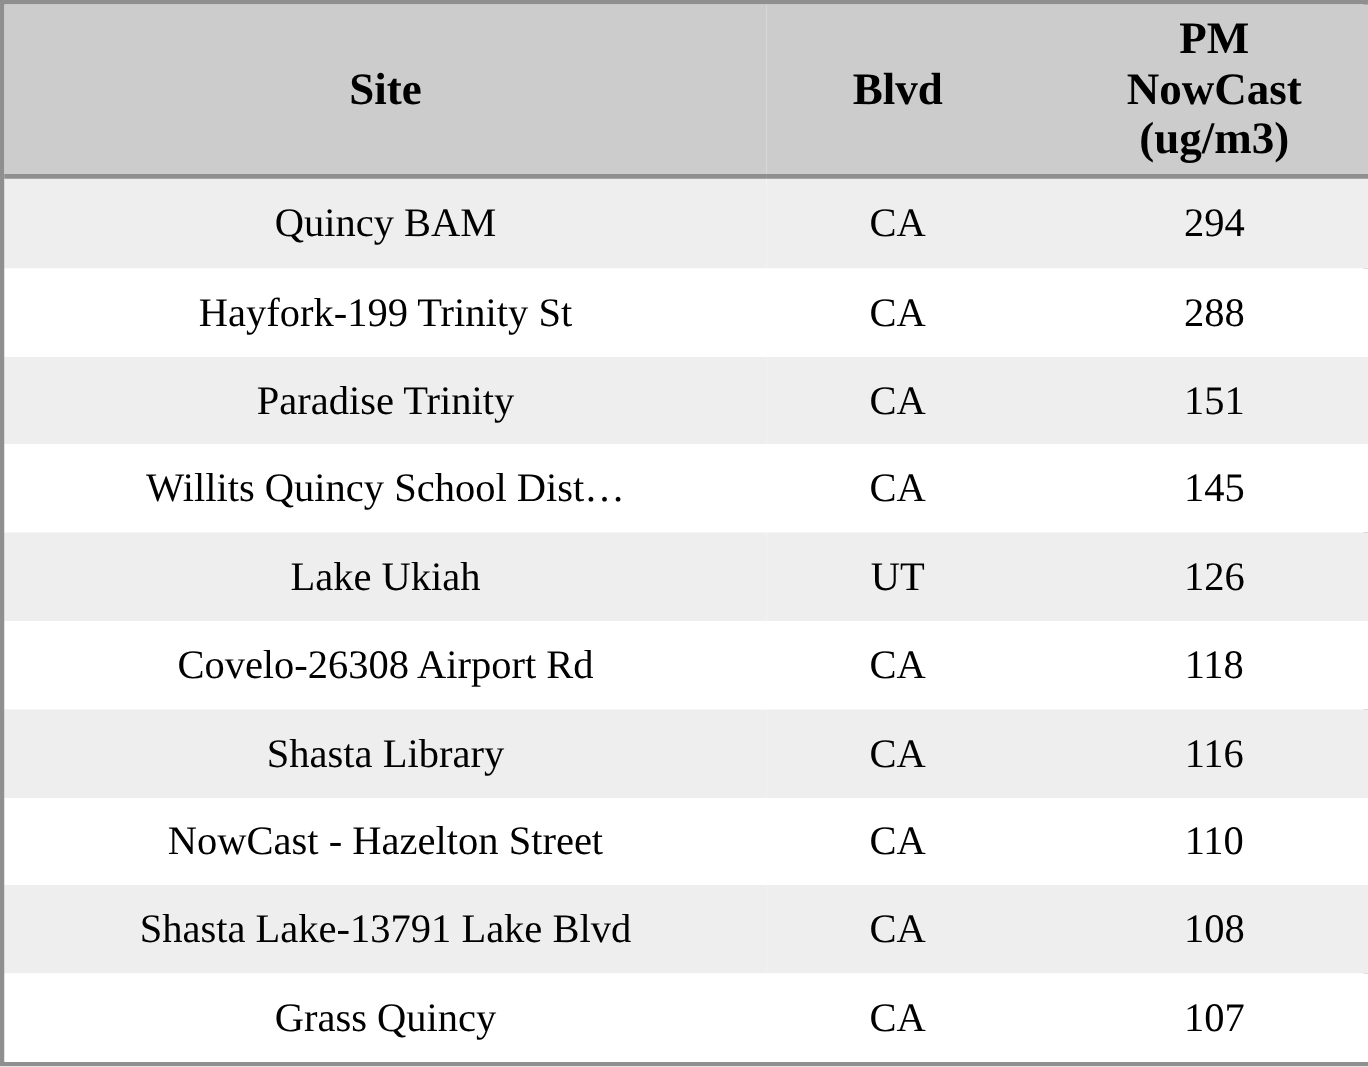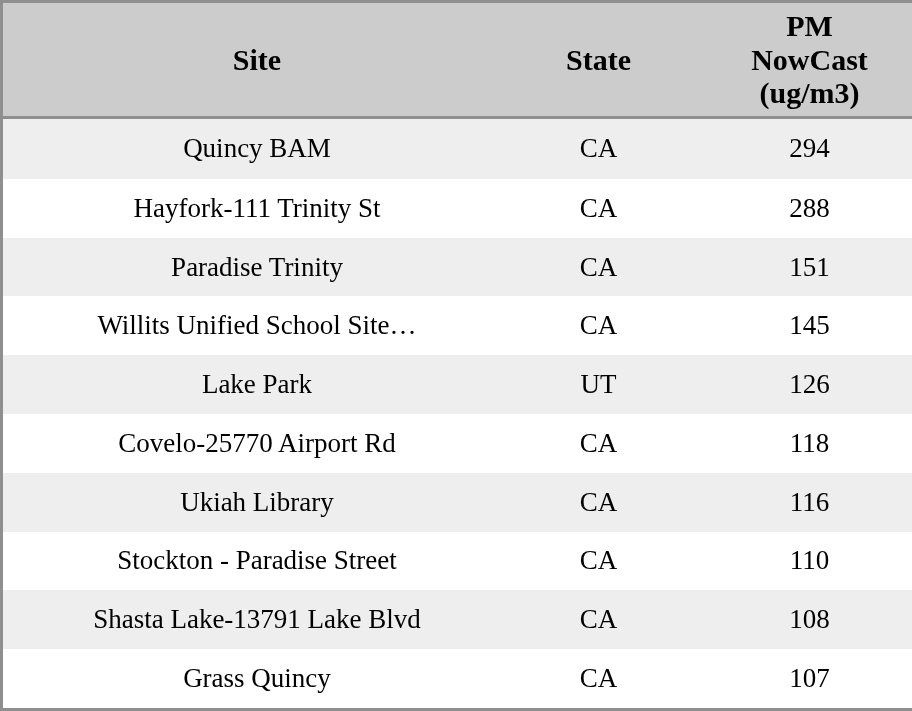--- a/index.html
+++ b/index.html
@@ -57,66 +57,66 @@
   tbody tr.row-even { background: #ffffff; }
 </style>
 </head>
 <body>
 
 <div class="table-frame">
   <table class="aqi-table">
     <thead>
       <tr class="header-row">
         <th class="col-site">Site</th>
-        <th class="col-state">State</th>
+        <th class="col-state">Blvd</th>
         <th class="col-value">
           <div>PM</div>
           <div>NowCast</div>
           <div>(ug/m3)</div>
         </th>
       </tr>
     </thead>
     <tbody>
       <tr class="row-odd">
         <td>Quincy BAM</td>
         <td>CA</td>
         <td>294</td>
       </tr>
       <tr class="row-even">
-        <td>Hayfork-111 Trinity St</td>
+        <td>Hayfork-199 Trinity St</td>
         <td>CA</td>
         <td>288</td>
       </tr>
       <tr class="row-odd">
         <td>Paradise Trinity</td>
         <td>CA</td>
         <td>151</td>
       </tr>
       <tr class="row-even">
-        <td>Willits Unified School Site…</td>
+        <td>Willits Quincy School Dist…</td>
         <td>CA</td>
         <td>145</td>
       </tr>
       <tr class="row-odd">
-        <td>Lake Park</td>
+        <td>Lake Ukiah</td>
         <td>UT</td>
         <td>126</td>
       </tr>
       <tr class="row-even">
-        <td>Covelo-25770 Airport Rd</td>
+        <td>Covelo-26308 Airport Rd</td>
         <td>CA</td>
         <td>118</td>
       </tr>
       <tr class="row-odd">
-        <td>Ukiah Library</td>
+        <td>Shasta Library</td>
         <td>CA</td>
         <td>116</td>
       </tr>
       <tr class="row-even">
-        <td>Stockton - Paradise Street</td>
+        <td>NowCast - Hazelton Street</td>
         <td>CA</td>
         <td>110</td>
       </tr>
       <tr class="row-odd">
         <td>Shasta Lake-13791 Lake Blvd</td>
         <td>CA</td>
         <td>108</td>
       </tr>
       <tr class="row-even">
         <td>Grass Quincy</td>

